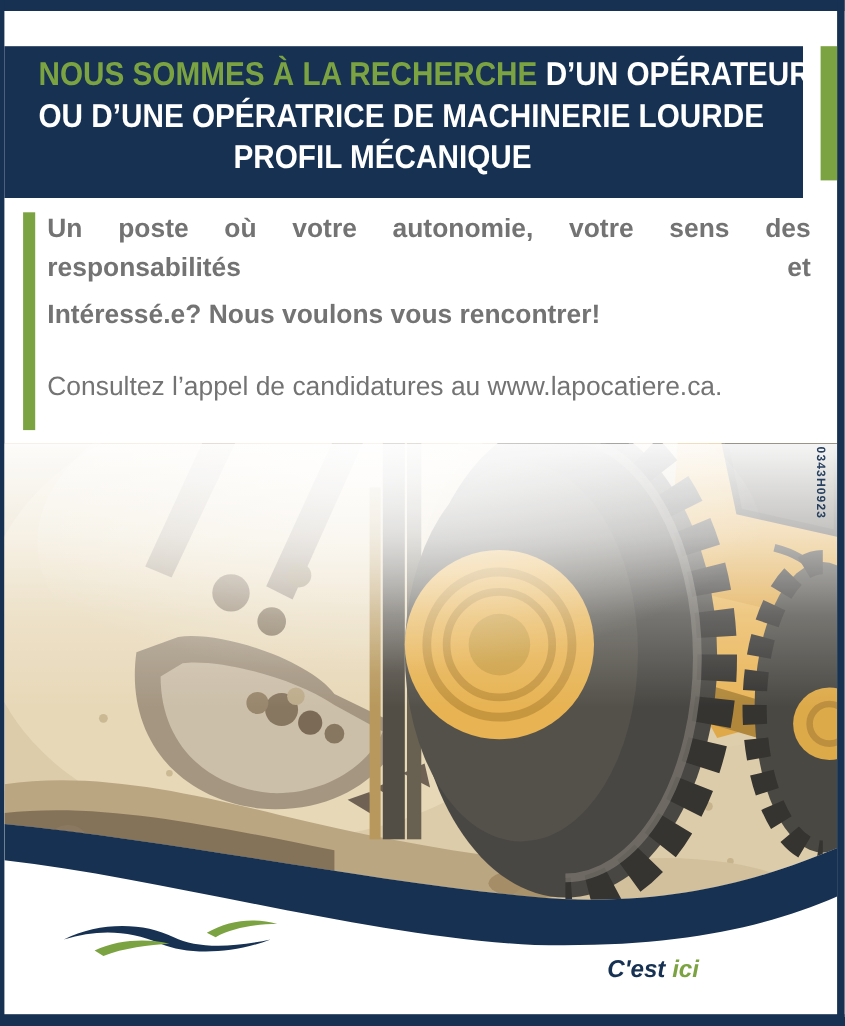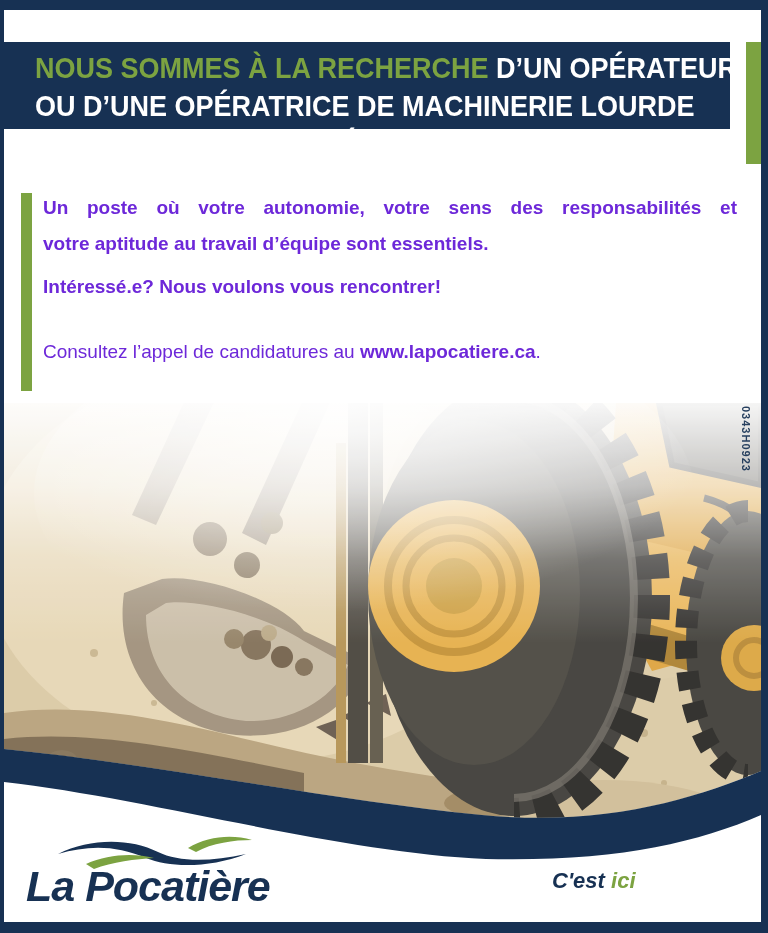--- a/index.html
+++ b/index.html
@@ -9,40 +9,40 @@
     overflow:hidden; font-family:"Liberation Sans", sans-serif;
   }
   
   .frame-top    { position:absolute; left:0; top:0; width:768px; height:10px; background:#173153; }
   .frame-left   { position:absolute; left:0; top:0; width:4px;  height:933px; background:#173153; }
   .frame-right  { position:absolute; left:761px; top:0; width:7px; height:933px; background:#173153; }
   .frame-bottom { position:absolute; left:0; top:922px; width:768px; height:11px; background:#173153; }
 
   
   .banner {
-    position:absolute; left:4px; top:42px; width:726px; height:87px;
+    position:absolute; left:4px; top:42px; width:726px; height:138px;
     background:#173153; color:#ffffff; padding:7px 0 0 31px;text-align:center;
   }
   .banner .hline {
     display:block; font-weight:bold; font-size:30px; line-height:38px;
     letter-spacing:0px; white-space:nowrap;
     transform:scaleX(0.90); transform-origin:0 50%;
   }
   .banner .green-part { color:#7ca341; }
   .green-strip { position:absolute; left:746px; top:42px; width:15px; height:122px; background:#7ca341; }
 
   
   .intro-bar { position:absolute; left:21px; top:193px; width:11px; height:198px; background:#7ca341; }
-  .copy { position:absolute; left:43px; top:190px; width:694px; color:#6d28d9; font-size:19px; }
+  .copy { position:absolute; left:43px; top:190px; width:694px; color:#737373; font-size:24px; }
   .copy .p1 { font-weight:bold; line-height:36px; }
   .copy .p1 .jline { display:block; text-align:justify; text-align-last:justify; }
   .copy .p2 { margin-top:10px; line-height:30px;font-weight:bold; }
   .copy .p3 { margin-top:35px; line-height:30px; }
   .copy .p4 { margin-top:2px;  line-height:30px; }
-  .copy b { font-weight:bold; }
+  .copy b { font-weight:normal; }
 
   
   .photo-wrap { position:absolute; left:4px; top:403px; width:757px; height:470px; }
   .photo-code {
     position:absolute; left:740px; top:406px; height:90px;
     writing-mode:vertical-rl; text-orientation:mixed;
     font-size:11px; font-weight:bold; letter-spacing:1px; color:#27405f;
   }
 
   
@@ -69,21 +69,20 @@
     <span class="hline"><span class="green-part">NOUS SOMMES À LA RECHERCHE</span> <span>D’UN OPÉRATEUR</span></span>
     <span class="hline">OU D’UNE OPÉRATRICE DE MACHINERIE LOURDE</span>
     <span class="hline">PROFIL MÉCANIQUE</span>
   </div>
   <div class="green-strip"></div>
 
   <div class="intro-bar"></div>
   <div class="copy">
     <p class="p1">
       <span class="jline">Un poste où votre autonomie, votre sens des responsabilités et</span>
-      <span>votre aptitude au travail d’équipe sont essentiels.</span>
     </p>
     <p class="p2">Intéressé.e? Nous voulons vous rencontrer!</p>
     <p class="p3"><span>Consultez l’appel de candidatures au </span><b>www.lapocatiere.ca</b><span>.</span></p>
   </div>
 
   <div class="photo-wrap">
     <svg width="757" height="470" viewBox="0 0 757 470">
       <defs>
         <clipPath id="photoClip">
           <path d="M0,0 H757 V368 C690,396 600,424 478,412 C330,398 160,362 0,346 Z"></path>
@@ -197,19 +196,18 @@
     </svg>
   </div>
 
   <div class="photo-code">0343H0923</div>
 
   <svg class="logo-waves" viewBox="0 0 210 42">
     <path d="M8,26 C40,10 80,10 108,24 C128,34 160,34 196,26 C160,40 120,40 96,30 C66,17 38,17 8,26 Z" fill="#173153"></path>
     <path d="M138,20 C158,8 182,6 202,12 C184,12 162,15 146,24 Z" fill="#7ca341"></path>
     <path d="M36,36 C58,26 84,25 104,30 C86,31 62,34 44,41 Z" fill="#7ca341"></path>
   </svg>
-  <div class="logo-text">La Pocatière</div>
 
   <div class="slogan">
     <div><span>C'est </span><span class="accent">ici</span></div>
   </div>
 
 </div>
 
 </body></html>

